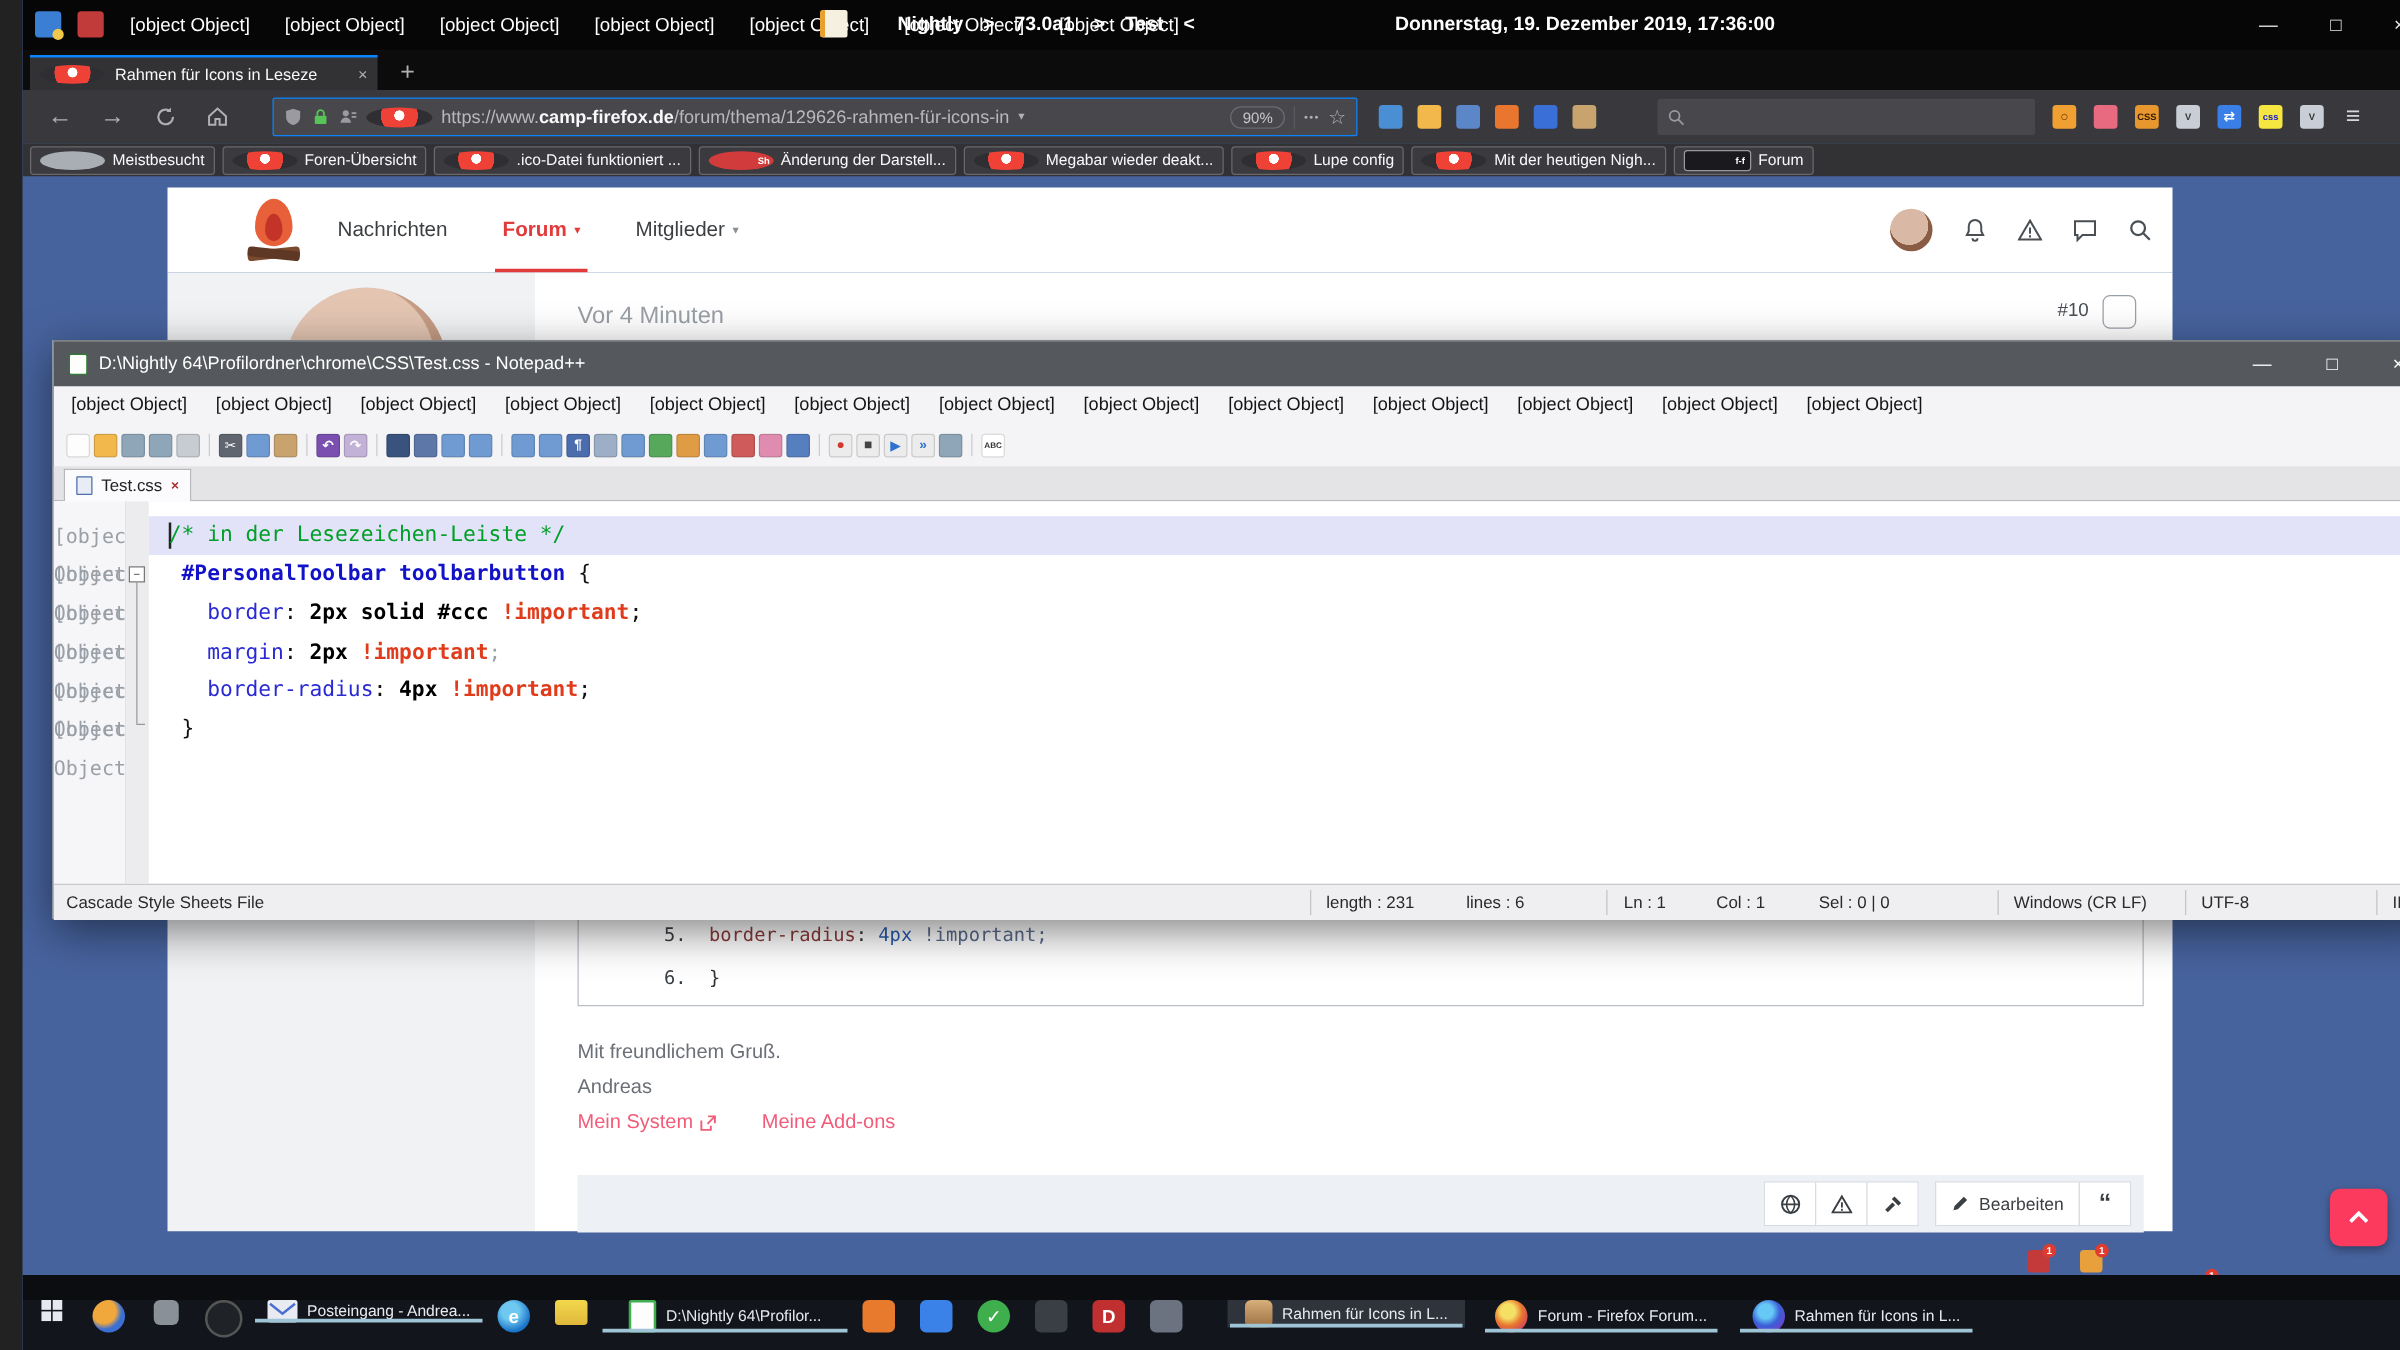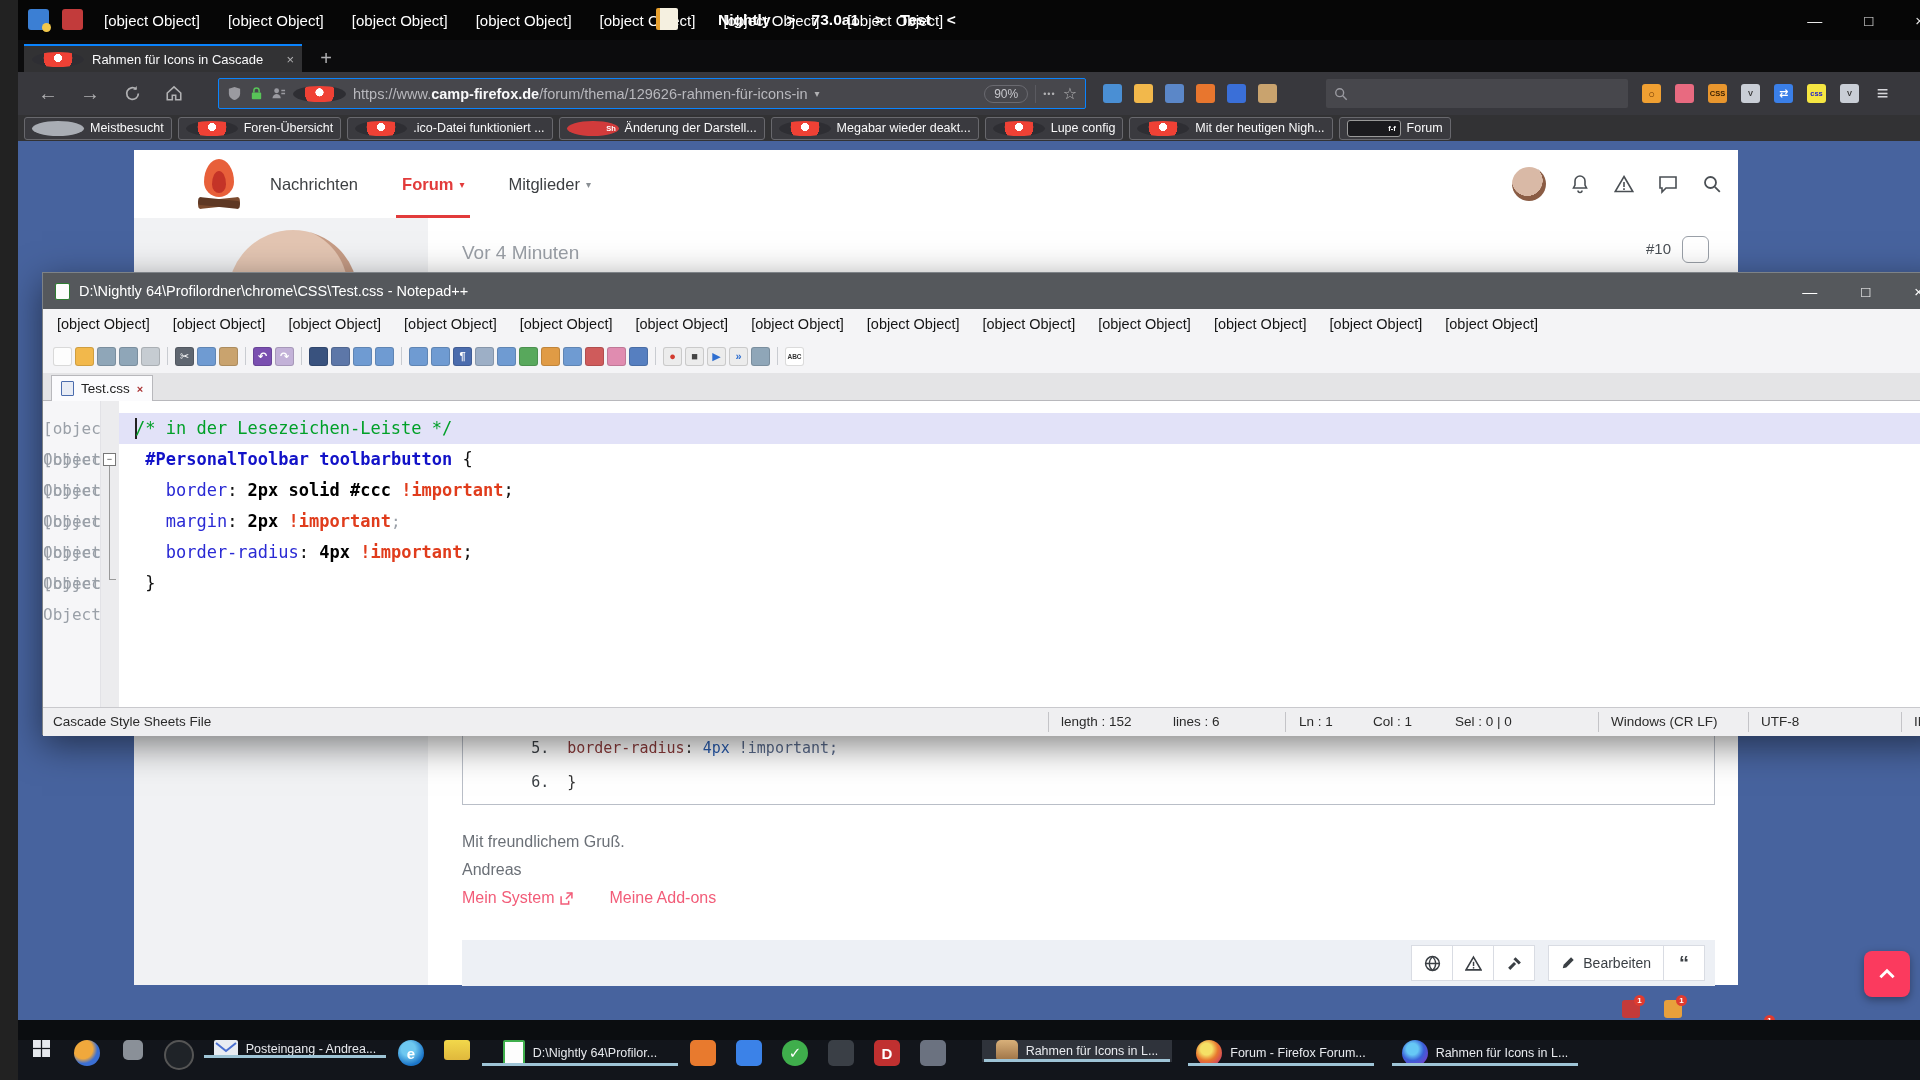--- a/index.html
+++ b/index.html
@@ -174,31 +174,32 @@
       </div>
     <span id="tb-note" class="chip abs"></span>
     <div id="tb-crumbs" class="abs flex">
       <span>Nightly</span>
       <span>&gt;</span>
       <span>73.0a1</span>
       <span>&gt;</span>
       <span>Test</span>
       <span>&lt;</span>
     </div>
+    <div id="tb-date" class="abs flex">Donnerstag, 19. Dezember 2019, 17:36:00</div>
     <div id="tb-controls" class="abs flex">
       <span>—</span>
       <span>□</span>
       <span>×</span>
     </div>
   </div>
 
   <div id="tabbar" class="abs"></div>
   <div id="tab-active" class="abs">
     <span class="bi bi-flame"></span>
-    <span class="t-title">Rahmen für Icons in Cascade</span>
+    <span class="t-title">Rahmen für Icons in Leseze</span>
     <span class="t-close">×</span>
   </div>
   <div id="newtab" class="abs">+</div>
 
   <div id="navbar" class="abs"></div>
   <div class="abs flex" style="left:14px;top:77px;gap:10px;">
     <span class="navbtn">←</span>
     <span class="navbtn">→</span>
     <span class="navbtn">
       <svg width="17" height="17" viewBox="0 0 16 16">
@@ -596,21 +597,21 @@
       <div class="cl" style="top:43px;"><span class="tok-sel"> #PersonalToolbar</span><span class="tok-pln"> </span><span class="tok-sel">toolbarbutton</span><span class="tok-pln"> </span><span class="tok-pln">{</span></div>
       <div class="cl" style="top:74px;"><span class="tok-prop">   border</span><span class="tok-pln">: </span><span class="tok-val">2px solid #ccc </span><span class="tok-imp">!important</span><span class="tok-pln">;</span></div>
       <div class="cl" style="top:105px;"><span class="tok-prop">   margin</span><span class="tok-pln">: </span><span class="tok-val">2px </span><span class="tok-imp">!important</span><span class="tok-p
 ln">;</span></div>
       <div class="cl" style="top:136px;"><span class="tok-prop">   border-radius</span><span class="tok-pln">: </span><span class="tok-val">4px </span><span class="tok-imp">!important</span><span class="tok-pln">;</span></div>
       <div class="cl" style="top:167px;"><span class="tok-pln"> }</span></div>
     </div>
     <div id="npp-status" class="abs">
       <span class="st" style="left:10px;">Cascade Style Sheets File</span>
       <span class="stdiv" style="left:1005px;"></span>
-      <span class="st" style="left:1018px;">length : 152</span>
+      <span class="st" style="left:1018px;">length : 231</span>
       <span class="st" style="left:1130px;">lines : 6</span>
       <span class="stdiv" style="left:1242px;"></span>
       <span class="st" style="left:1256px;">Ln : 1</span>
       <span class="st" style="left:1330px;">Col : 1</span>
       <span class="st" style="left:1412px;">Sel : 0 | 0</span>
       <span class="stdiv" style="left:1555px;"></span>
       <span class="st" style="left:1568px;">Windows (CR LF)</span>
       <span class="stdiv" style="left:1705px;"></span>
       <span class="st" style="left:1718px;">UTF-8</span>
       <span class="stdiv" style="left:1858px;"></span>

